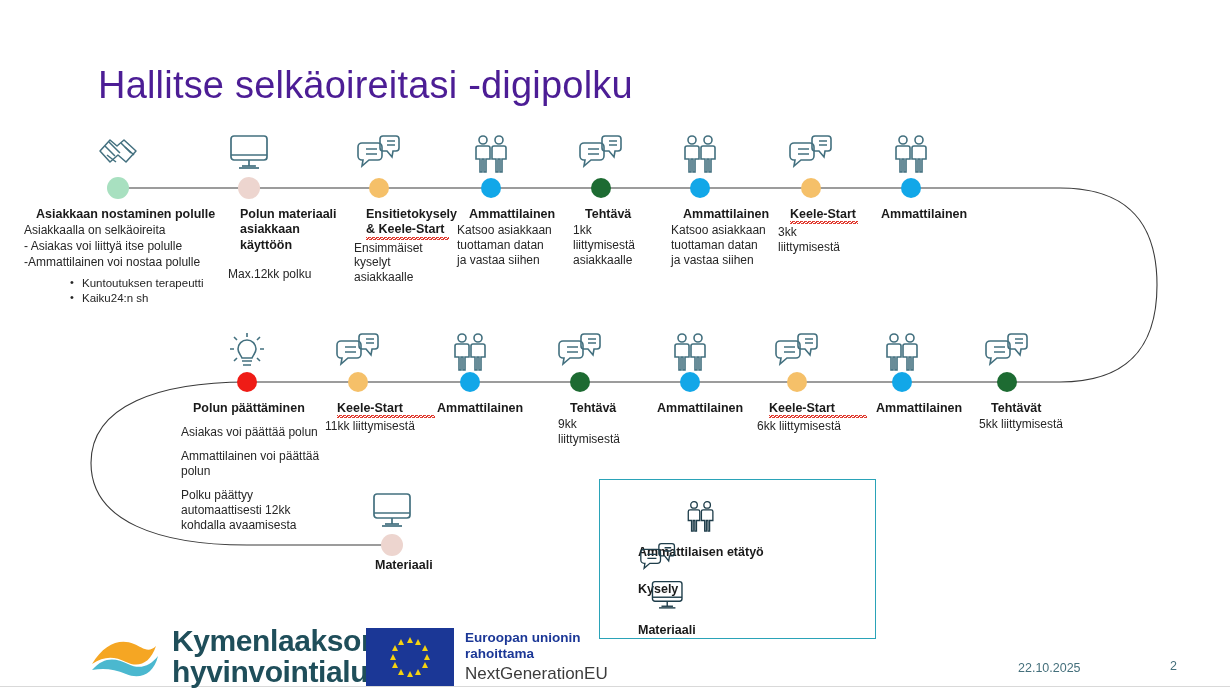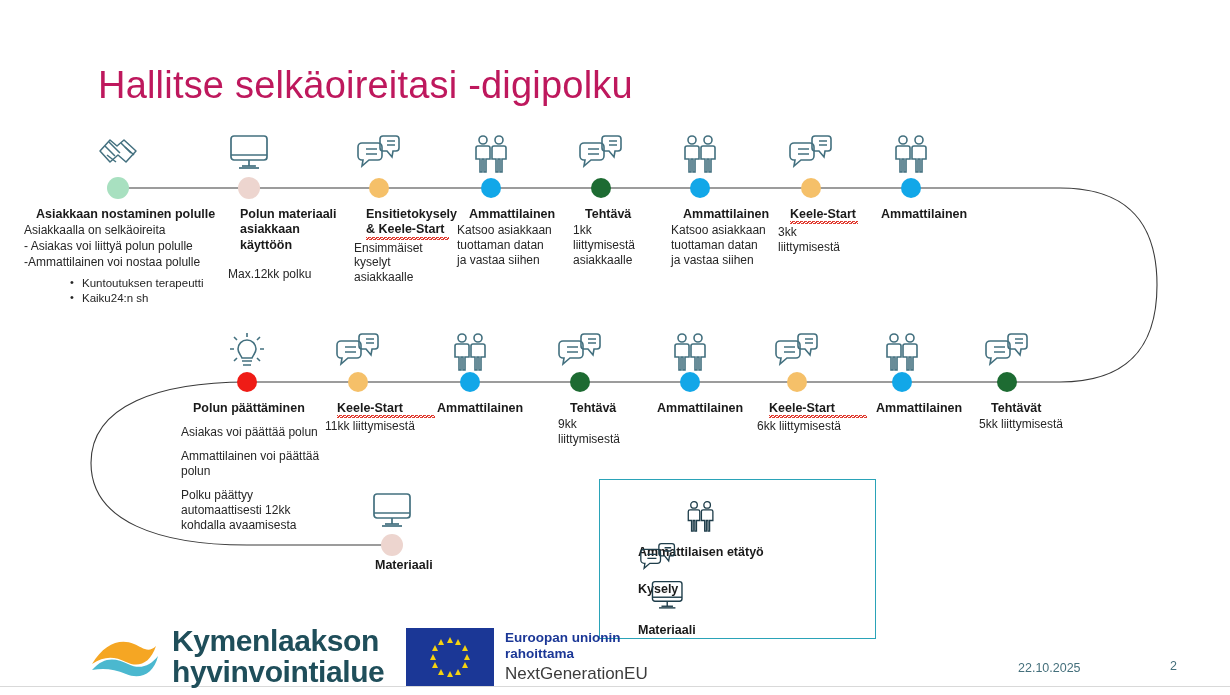--- a/index.html
+++ b/index.html
@@ -12,21 +12,21 @@
     color: #202020;
   }
   #slide { position: absolute; inset: 0; }
 
   
   .title {
     position: absolute;
     left: 98px; top: 64px;
     font-size: 38px;
     font-weight: 400;
-    color: #be185d;
+    color: #4c1d95;
     letter-spacing: 0.2px;
     white-space: nowrap;
   }
 
   
   #paths { position: absolute; left: 0; top: 0; width: 1230px; height: 695px; pointer-events: none; }
 
   
   .dot {
     position: absolute;
@@ -108,21 +108,21 @@
   .footer-rule {
     position: absolute;
     left: 0; top: 686px; width: 1230px; height: 1px;
     background: #d9d9d9;
   }
   .logo-kymen { position: absolute; left: 90px; top: 626px; display: flex; align-items: center; gap: 10px; }
   .logo-kymen-text {
     font-size: 30px; line-height: 1.02; font-weight: bold;
     color: #1f4e5a; letter-spacing: -0.4px;
   }
-  .logo-eu { position: absolute; left: 366px; top: 628px; display: flex; align-items: center; gap: 11px; margin-left: 40px; }
+  .logo-eu { position: absolute; left: 366px; top: 628px; display: flex; align-items: center; gap: 11px; }
   .eu-flag { width: 88px; height: 58px; background: #1b3796; position: relative; }
   .eu-star { position: absolute; width: 0; height: 0;
     border-left: 3.1px solid transparent; border-right: 3.1px solid transparent;
     border-bottom: 6.2px solid #f5d211; }
   .eu-text-main { font-size: 13.5px; font-weight: bold; color: #1b3796; line-height: 1.16; }
   .eu-text-sub { font-size: 17px; color: #3c3c3c; margin-top: 3px; }
   .date { position: absolute; left: 1018px; top: 661px; font-size: 12.5px; color: #45707c; }
   .pageno { position: absolute; left: 1170px; top: 659px; font-size: 12.5px; color: #45707c; }
 </style>
 </head>
@@ -292,21 +292,21 @@
       <path d="M5 9 h16 a4 4 0 0 1 4 4 v9 a4 4 0 0 1 -4 4 h-9 l-7 6 1 -6 h-1 a4 4 0 0 1 -4 -4 v-9 a4 4 0 0 1 4 -4 z"></path>
       <path d="M9 15 h11 M9 20 h11"></path>
     </svg>
       </div>
       <div class="dot" style="width: 20px; height: 20px; left: 1007px; top: 382px; background: rgb(29, 107, 50);"></div>
     </div>
   <div id="blocks-layer">
       <div class="block" style="left: 24px; top: 207px; width: 195px;">
         <div class="b-title">Asiakkaan nostaminen polulle</div>
         <div class="b-body">Asiakkaalla on selkäoireita</div>
-        <div class="b-body">- Asiakas voi liittyä polun polulle</div>
+        <div class="b-body">- Asiakas voi liittyä itse polulle</div>
         <div class="b-body">-Ammattilainen voi nostaa polulle</div>
         <ul class="bullets">
           <li>Kuntoutuksen terapeutti</li>
           <li>Kaiku24:n sh</li>
         </ul>
       </div>
       <div class="block" style="left: 228px; top: 207px; width: 115px;">
         <div class="b-title">Polun materiaali asiakkaan käyttöön</div>
         <div class="b-body" style="margin-top: 14px;">Max.12kk polku</div>
       </div>

